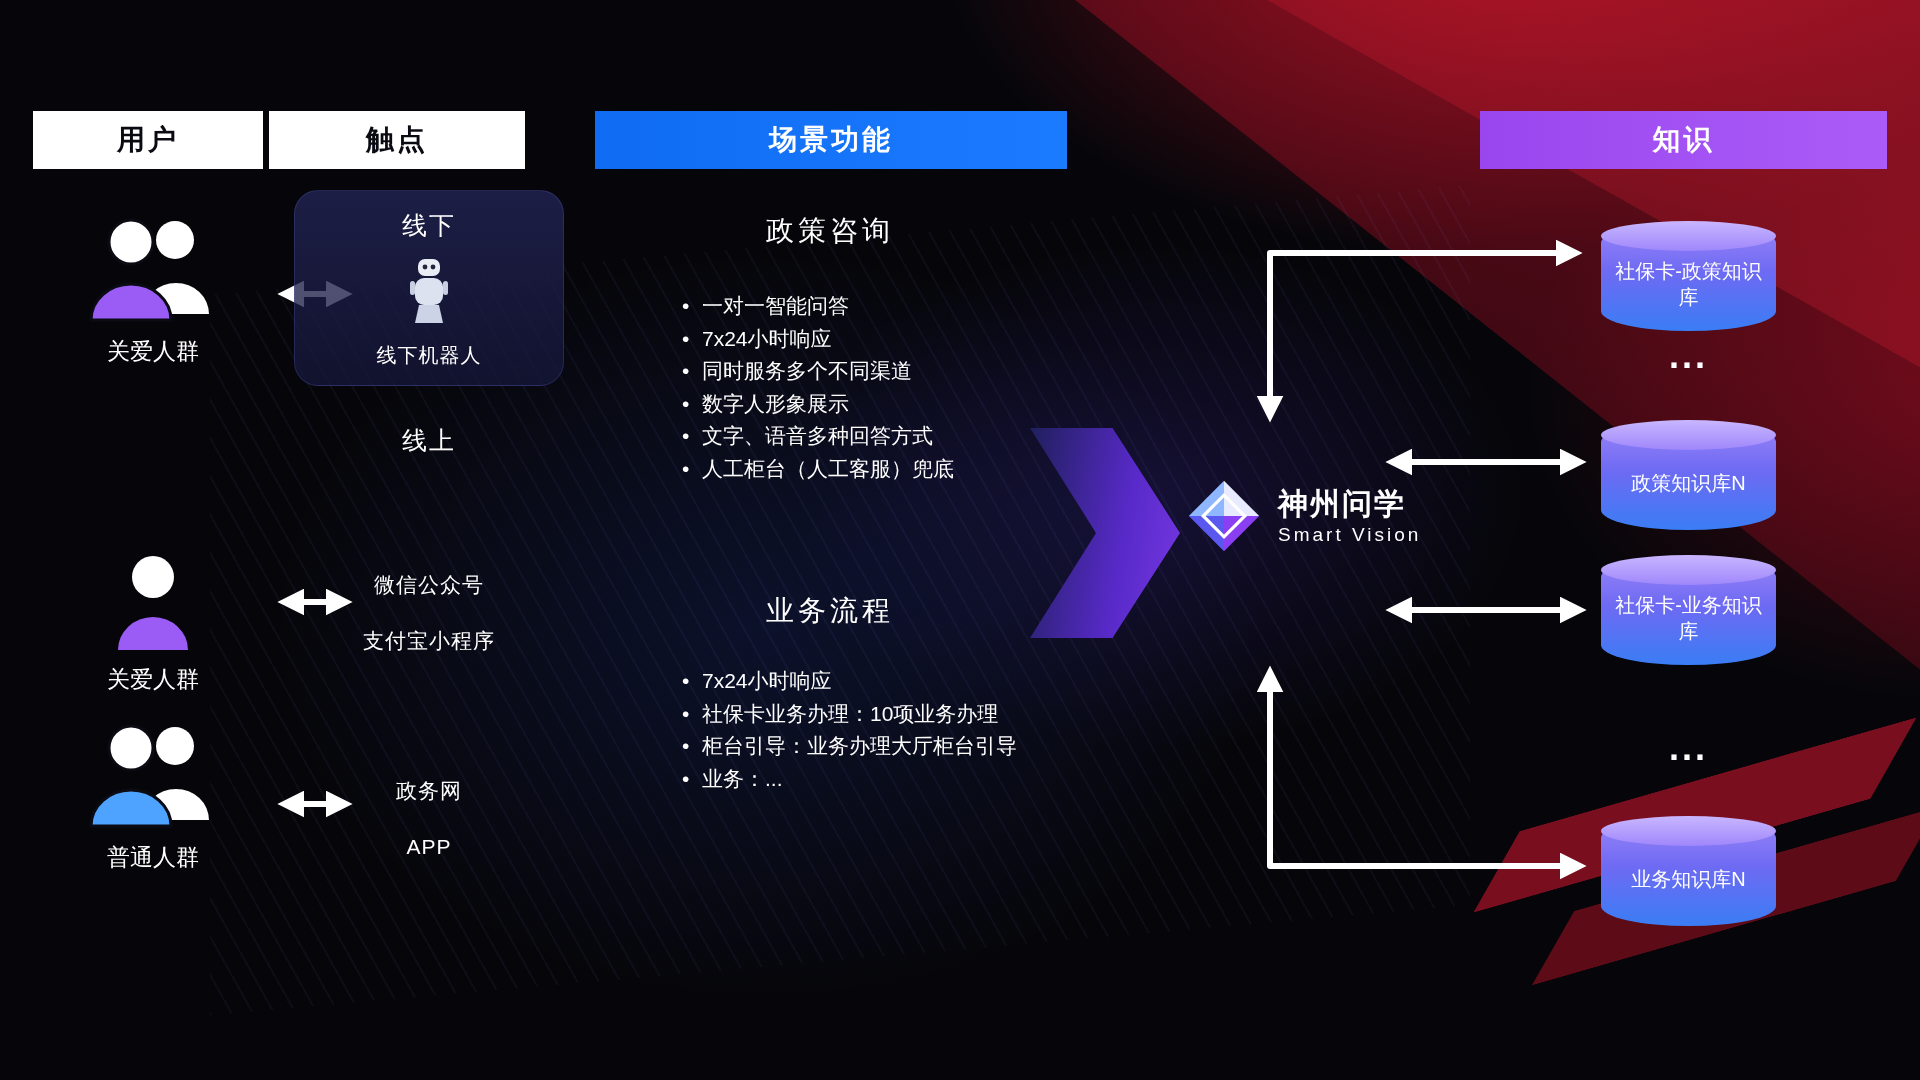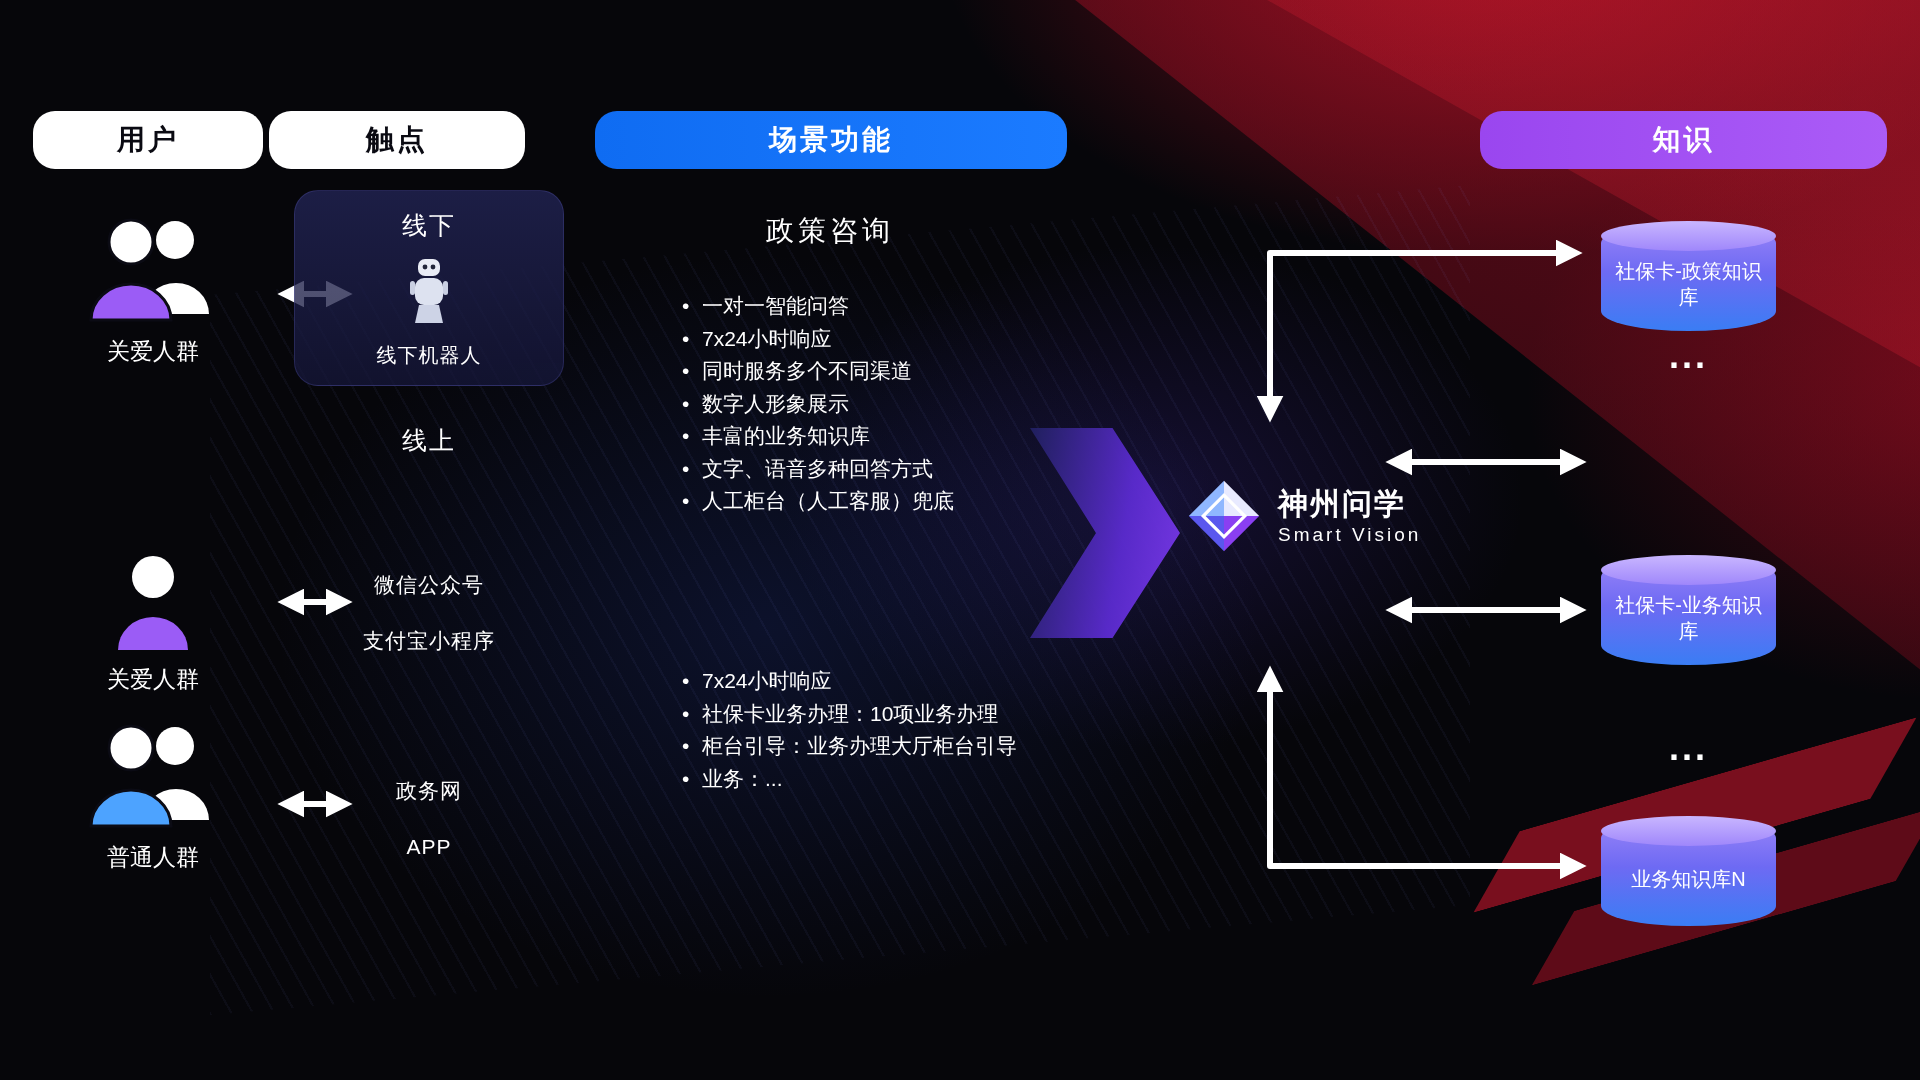--- a/index.html
+++ b/index.html
@@ -24,21 +24,21 @@
     background:repeating-linear-gradient(62deg, rgba(135,145,255,.05) 0 2px, transparent 2px 18px);
     transform:skewY(-5deg);}
   .chev{position:absolute;z-index:1;transform:rotate(-16deg);}
   .chev1{left:1455px;top:782px;width:480px;height:66px;background:#8e1222;opacity:.85;
     clip-path:polygon(14% 0,100% 0,86% 100%,0 100%);}
   .chev2{left:1515px;top:866px;width:440px;height:60px;background:#6f0d1b;opacity:.85;
     clip-path:polygon(14% 0,100% 0,86% 100%,0 100%);}
 
   
   .hdr{position:absolute;top:111px;height:58px;display:flex;align-items:center;justify-content:center;
-    font-size:28px;font-weight:bold;letter-spacing:3px;z-index:3;border-radius:22px;}
+    font-size:28px;font-weight:bold;letter-spacing:3px;z-index:3;}
   .hdr.white{background:#fff;color:#0a0a12;}
   .hdr.blue{background:linear-gradient(90deg,#0f6cf2,#1b7bff);color:#fff;}
   .hdr.purple{background:linear-gradient(90deg,#9a46ef,#ab5cf7);color:#fff;}
   .h-users{left:33px;width:230px;}
   .h-touch{left:269px;width:256px;}
   .h-scen{left:595px;width:472px;}
   .h-model{left:1072px;width:398px;}
   .h-know{left:1480px;width:407px;}
 
   
@@ -154,25 +154,25 @@
   <div class="tp small" style="top:627px;">支付宝小程序</div>
   <div class="tp small" style="top:777px;">政务网</div>
   <div class="tp small" style="top:835px;">APP</div>
 
   <div class="scen-title" style="top:212px;">政策咨询</div>
   <ul class="scen-list" style="top:290px;">
     <li>一对一智能问答</li>
     <li>7x24小时响应</li>
     <li>同时服务多个不同渠道</li>
     <li>数字人形象展示</li>
-    <li>丰富的业务知识库</li>
     <li>文字、语音多种回答方式</li>
     <li>人工柜台（人工客服）兜底</li>
   </ul>
 
+  <div class="scen-title" style="top:592px;">业务流程</div>
   <ul class="scen-list" style="top:665px;">
     <li>7x24小时响应</li>
     <li>社保卡业务办理：10项业务办理</li>
     <li>柜台引导：业务办理大厅柜台引导</li>
     <li>业务：...</li>
   </ul>
 
   <div class="big-arrow"></div>
 
   <div class="model">
@@ -188,20 +188,25 @@
       <div class="sub">Smart Vision</div>
     </div>
   </div>
 
   <div class="cyl" style="top:223px;">
     <div class="body">
         <span>社保卡-政策知识库</span>
       </div>
   </div>
   <div class="dots" style="top:338px;">...</div>
+  <div class="cyl" style="top:422px;">
+    <div class="body">
+        <span>政策知识库N</span>
+      </div>
+  </div>
   <div class="cyl" style="top:557px;">
     <div class="body">
         <span>社保卡-业务知识库</span>
       </div>
   </div>
   <div class="dots" style="top:730px;">...</div>
   <div class="cyl" style="top:818px;">
     <div class="body">
         <span>业务知识库N</span>
       </div>

